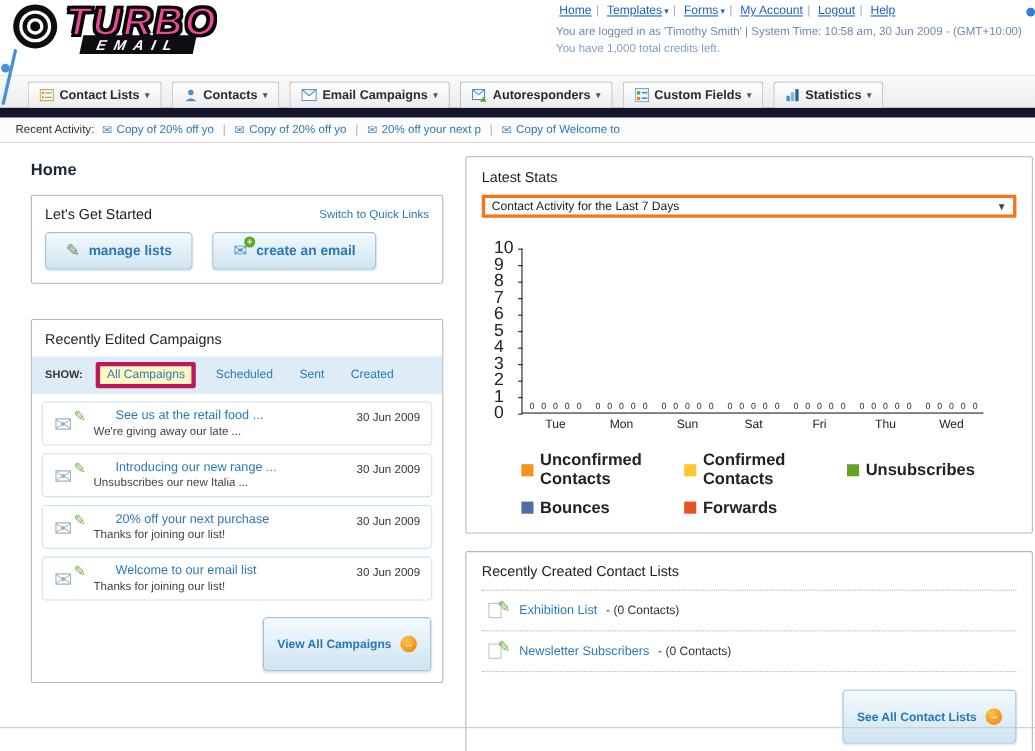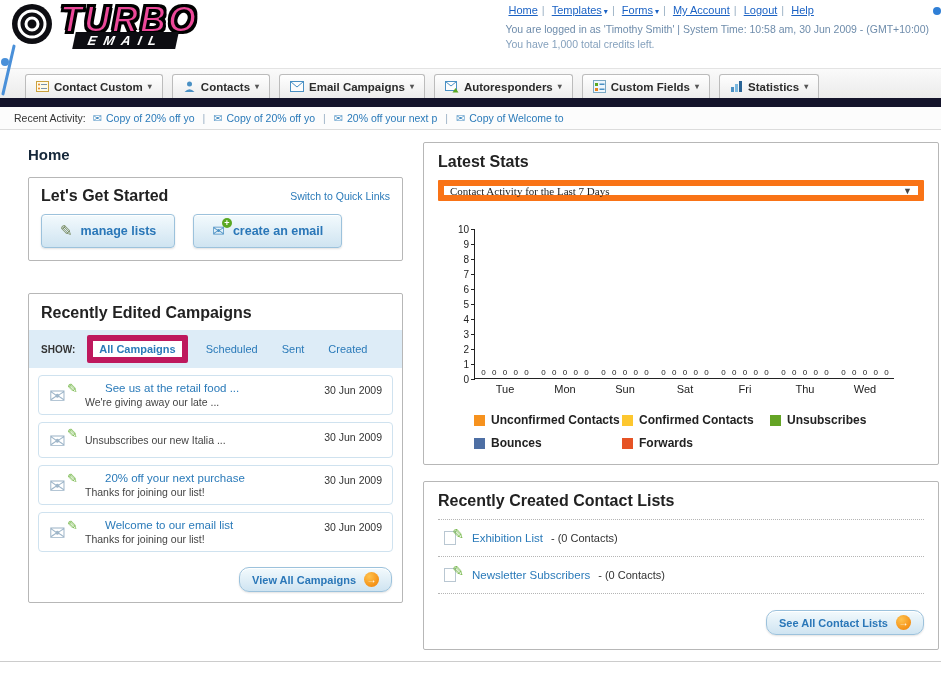--- a/index.html
+++ b/index.html
@@ -48,73 +48,73 @@
   .activity-item a { color:#2a7ab9; text-decoration:none; }
   .mail-glyph { color:#4a90c4; font-size:11px; }
 
   
   .content { display:flex; gap:20px; padding:12px 28px 0; }
   .col-left { width:375px; flex:0 0 375px; }
   .col-right { flex:1; }
   .page-title { font-size:15px; font-weight:bold; color:#16283a; margin:4px 0 14px; }
 
   .box { border:1px solid #b7b7b7; border-radius:2px; background:#fff; }
-  .box-title { font-size:16px; font-weight:bold; color:#222; }
+  .box-title { font-size:13px; font-weight:normal; color:#222; }
 
   
   .gs-box { padding:9px 12px 12px; margin-bottom:32px; }
   .gs-head { display:flex; justify-content:space-between; align-items:center; margin-bottom:9px; }
   .gs-link { font-size:10.5px; color:#2a7ab9; text-decoration:none; }
   .gs-buttons { display:flex; gap:18px; }
   .blue-btn { display:inline-flex; align-items:center; justify-content:center; gap:8px; cursor:pointer;
               padding:7px 18px; border:1px solid #9cc2dc; border-radius:4px;
               background:linear-gradient(#f3fafd,#cfe4f1); color:#2a77b8; font-weight:bold; font-size:12.5px;
               box-shadow:inset 0 1px 0 #fff, 0 1px 2px rgba(0,0,0,0.12); font-family:"Liberation Sans",sans-serif; }
-  .blue-btn.small { font-size:11px; padding:4px 12px;border-radius:10px; }
+  .blue-btn.small { font-size:11px; padding:16px 12px; }
   .btn-icon { font-size:15px; color:#6b7f50; position:relative; font-weight:normal; }
   .env-plus { color:#4a90c4; }
   .env-plus .plus { position:absolute; right:-7px; top:-4px; width:10px; height:10px; line-height:10px; border-radius:50%;
                     background:#5aa823; color:#fff; font-style:normal; font-size:9px; text-align:center; font-weight:bold; }
   .arrow-circle { display:inline-block; width:15px; height:15px; line-height:15px; border-radius:50%;
                   background:radial-gradient(circle at 35% 30%, #ffc24d, #f07d00); color:#fff; font-size:10px;
                   text-align:center; font-weight:bold; }
 
   
   .camp-box { padding:0 0 8px; margin-bottom:16px; }
   .camp-box .box-title { padding:10px 12px 8px; }
   .camp-tabs { display:flex; align-items:center; gap:12px; background:#ddecf7; padding:5px 12px; font-size:11px; }
   .show-label { font-size:10px; font-weight:bold; color:#333; }
   .camp-tab { color:#2a7ab9; text-decoration:none; padding:2px 6px; border-radius:2px; }
-  .camp-tab.active { background:#ffffff; border:6px solid #be185d; font-weight:bold; }
+  .camp-tab.active { background:#fef9c3; border:4px solid #be185d; font-weight:normal; }
   .camp-item { display:flex; align-items:center; gap:8px; margin:7px 9px; padding:6px 10px;
                border:1px solid #cfe2ef; border-radius:4px; background:#fff; cursor:pointer; }
   .camp-icon { position:relative; width:28px; height:22px; flex:0 0 28px; }
   .camp-icon .env { position:absolute; left:0; top:0; font-size:20px; color:#9fb6c9; }
   .camp-icon .pencil { position:absolute; right:-1px; top:-3px; font-size:13px; color:#6db33f; }
   .camp-text { flex:1; min-width:0; }
   .camp-title { display:block; color:#2a7ab9; font-size:11.5px; text-decoration:none; margin-bottom:2px;margin-left:20px; }
   .camp-sub { font-size:10.5px; color:#444; }
   .camp-date { font-size:10.5px; color:#333; white-space:nowrap; align-self:flex-start; padding-top:2px; }
   .camp-footer { text-align:right; padding:8px 10px 2px; }
 
   
   .stats-box { padding:10px 14px 12px; margin-bottom:16px; }
   .stats-select { display:flex; justify-content:space-between; align-items:center; height:21px; margin:9px 0 18px;
-                  border:6px solid #f97316; border-radius:1px; background:#fff; padding:0 6px; font-size:11px; color:#222; cursor:pointer;font-family:Liberation Serif, serif; }
+                  border:3px solid #f97316; border-radius:1px; background:#fff; padding:0 6px; font-size:11px; color:#222; cursor:pointer; }
   .select-caret { font-size:9px; color:#444; }
   .chart-wrap { margin:28px 0 0 8px; }
   #chart-plot { position:relative; margin-left:28px; width:420px; height:150px;
                 border-left:1px solid #222; border-bottom:1px solid #222; }
-  .ytick-label { position:absolute; left:-26px; width:20px; text-align:right; font-size:10px; color:#222; transform:translateY(-50%); }
+  .ytick-label { position:absolute; left:-26px; width:20px; text-align:left; font-size:16px; color:#222; transform:translateY(-50%); }
   .ytick-mark { position:absolute; left:-4px; width:4px; height:1px; background:#222; }
   .chart-group { position:absolute; bottom:1px; display:flex; justify-content:space-evenly; align-items:flex-end; }
   .bar-value { font-size:8px; color:#222; }
   .xtick-label { position:absolute; top:154px; text-align:center; font-size:11px; color:#222; }
   #chart-legend { display:flex; flex-wrap:wrap; width:450px; margin:34px 0 2px 36px; row-gap:9px; }
-  .legend-item { display:flex; align-items:center; gap:6px; width:148px; font-size:12px; font-weight:bold; color:#222; }
+  .legend-item { display:flex; align-items:center; gap:6px; width:148px; font-size:15px; font-weight:bold; color:#222; }
   .legend-swatch { width:11px; height:11px; display:inline-block; flex:0 0 11px; }
 
   
   .cl-box { padding:10px 14px 14px; }
   .cl-box .box-title { padding-bottom:9px; border-bottom:1px dotted #b5b5b5; }
   .cl-item { display:flex; align-items:center; gap:8px; padding:9px 4px; border-bottom:1px dotted #b5b5b5; }
   .cl-icon { position:relative; width:22px; height:18px; flex:0 0 22px; }
   .cl-icon .sheet { position:absolute; left:2px; top:2px; width:12px; height:14px; background:#fff; border:1px solid #b9c7d2; }
   .cl-icon .pencil { position:absolute; right:0; top:-3px; font-size:14px; color:#6db33f; }
   .cl-item a { color:#2a7ab9; font-size:11.5px; text-decoration:none; }
@@ -160,21 +160,21 @@
 
   <div class="nav">
     <div class="nav-tab">
       <svg width="13" height="13" viewBox="0 0 13 13">
           <rect x="0.5" y="1.5" width="12" height="10" fill="#fffbe8" stroke="#caa23f"></rect>
           <circle cx="3" cy="4.5" r="1" fill="#e8821e"></circle>
           <circle cx="3" cy="8.5" r="1" fill="#e8821e"></circle>
           <rect x="5" y="4" width="6" height="1" fill="#7a94ad"></rect>
           <rect x="5" y="8" width="6" height="1" fill="#7a94ad"></rect>
         </svg>
-      <span class="nav-label">Contact Custom</span>
+      <span class="nav-label">Contact Lists</span>
       <span class="nav-caret">▾</span>
     </div>
     <div class="nav-tab">
       <svg width="13" height="13" viewBox="0 0 13 13">
           <circle cx="6.5" cy="4" r="2.5" fill="#4a90c4"></circle>
           <path d="M1.5 12 Q6.5 6.5 11.5 12 Z" fill="#4a90c4"></path>
         </svg>
       <span class="nav-label">Contacts</span>
       <span class="nav-caret">▾</span>
     </div>
@@ -282,20 +282,21 @@
             <div class="camp-sub">We're giving away our late ...</div>
           </div>
           <div class="camp-date">30 Jun 2009</div>
         </div>
         <div class="camp-item">
           <span class="camp-icon">
               <span class="env">✉</span>
               <span class="pencil">✎</span>
             </span>
           <div class="camp-text">
+            <a href="#" class="camp-title">Introducing our new range ...</a>
             <div class="camp-sub">Unsubscribes our new Italia ...</div>
           </div>
           <div class="camp-date">30 Jun 2009</div>
         </div>
         <div class="camp-item">
           <span class="camp-icon">
               <span class="env">✉</span>
               <span class="pencil">✎</span>
             </span>
           <div class="camp-text">

